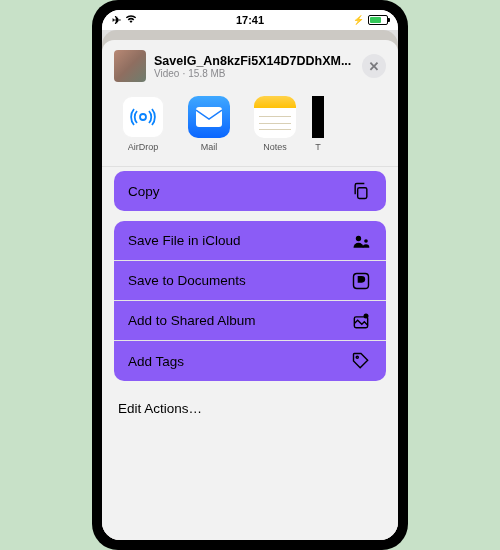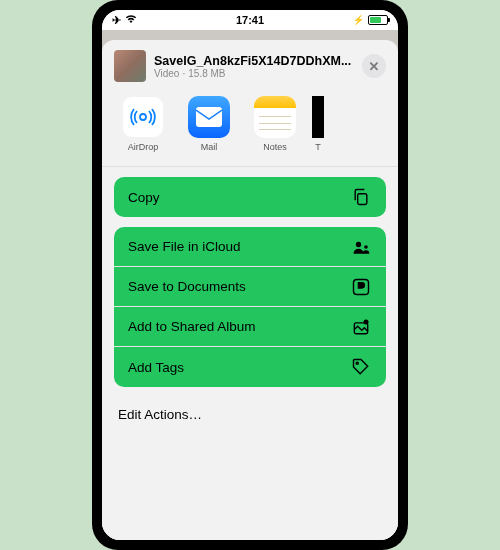--- a/index.html
+++ b/index.html
@@ -40,20 +40,21 @@
     border: 1px solid #000; border-radius: 2px;
     position: relative;
   }
   .battery::after { content:""; position:absolute; right:-3px; top:2px; width:2px; height:4px; background:#000; border-radius:0 1px 1px 0; }
   .battery-fill { position:absolute; left:1px; top:1px; bottom:1px; width: 60%; background:#34c759; border-radius:1px; }
 
   .screen-bg {
     flex: 1;
     background: #e9e5e0;
     position: relative;
+    border-radius: 15px;
   }
   .sheet-backdrop { position: absolute; inset: 0; background: rgba(0,0,0,0.12); }
   .sheet {
     position: absolute; left: 0; right: 0; top: 10px; bottom: 0;
     background: #f2f2f2;
     border-radius: 12px 12px 0 0;
     display: flex; flex-direction: column;
     padding: 10px 0 0 0;
   }
 
@@ -76,40 +77,40 @@
     display: flex; align-items: center; justify-content: center;
     font-size: 13px; color: #7a7a7e; font-weight: 700;
     cursor: pointer;
   }
 
   .share-row {
     display: flex; gap: 8px;
     padding: 6px 12px 14px 12px;
     overflow: hidden;
     border-bottom: 1px solid #e0e0e0;
-    margin-bottom: 10px;
+    margin-bottom: 4px;
     align-items: flex-end;
   }
   .share-app { display: flex; flex-direction: column; align-items: center; width: 58px; flex: none; cursor: pointer; }
   .app-icon {
     width: 42px; height: 42px; border-radius: 10px;
     display: flex; align-items: center; justify-content: center;
     margin-bottom: 4px;
   }
   .app-label { font-size: 9px; color: #555; text-align: center; white-space: nowrap; overflow: hidden; max-width: 58px; }
 
   .airdrop { background: #fff; box-shadow: 0 0 0 1px rgba(0,0,0,0.05) inset; }
   .mail { background: linear-gradient(#3fa8ff,#0a66ff); }
   .notes { background: #fff; }
   .instagram { background: radial-gradient(circle at 30% 110%, #fdf497 0%, #fdf497 5%, #fd5949 45%, #d6249f 60%, #285AEB 90%); }
   .truncated { background: #000; }
 
   .action-card {
     margin: 0 12px 10px 12px;
-    background: #22c55e;
+    background: #8b5cf6;
     border-radius: 10px;
     overflow: visible;
   }
   .action-row {
     height: 40px;
     display: flex; align-items: center; justify-content: space-between;
     padding: 0 14px;
     border-bottom: 0.5px solid #e5e5e5;
     cursor: pointer;
     position: relative;

